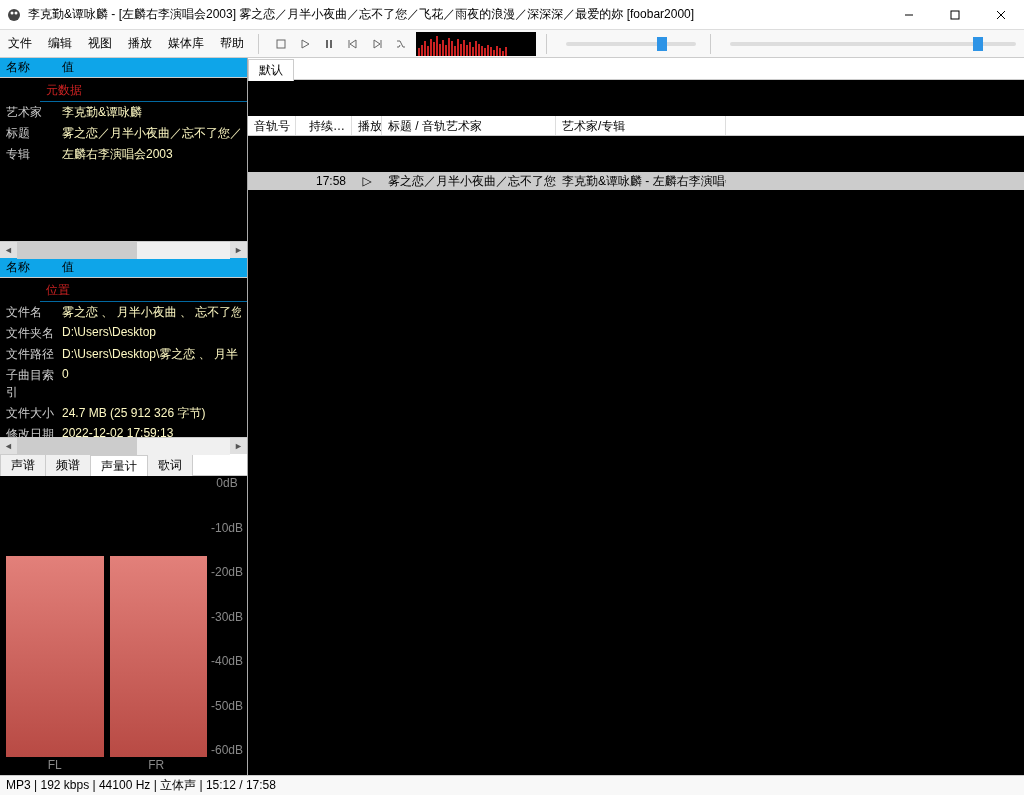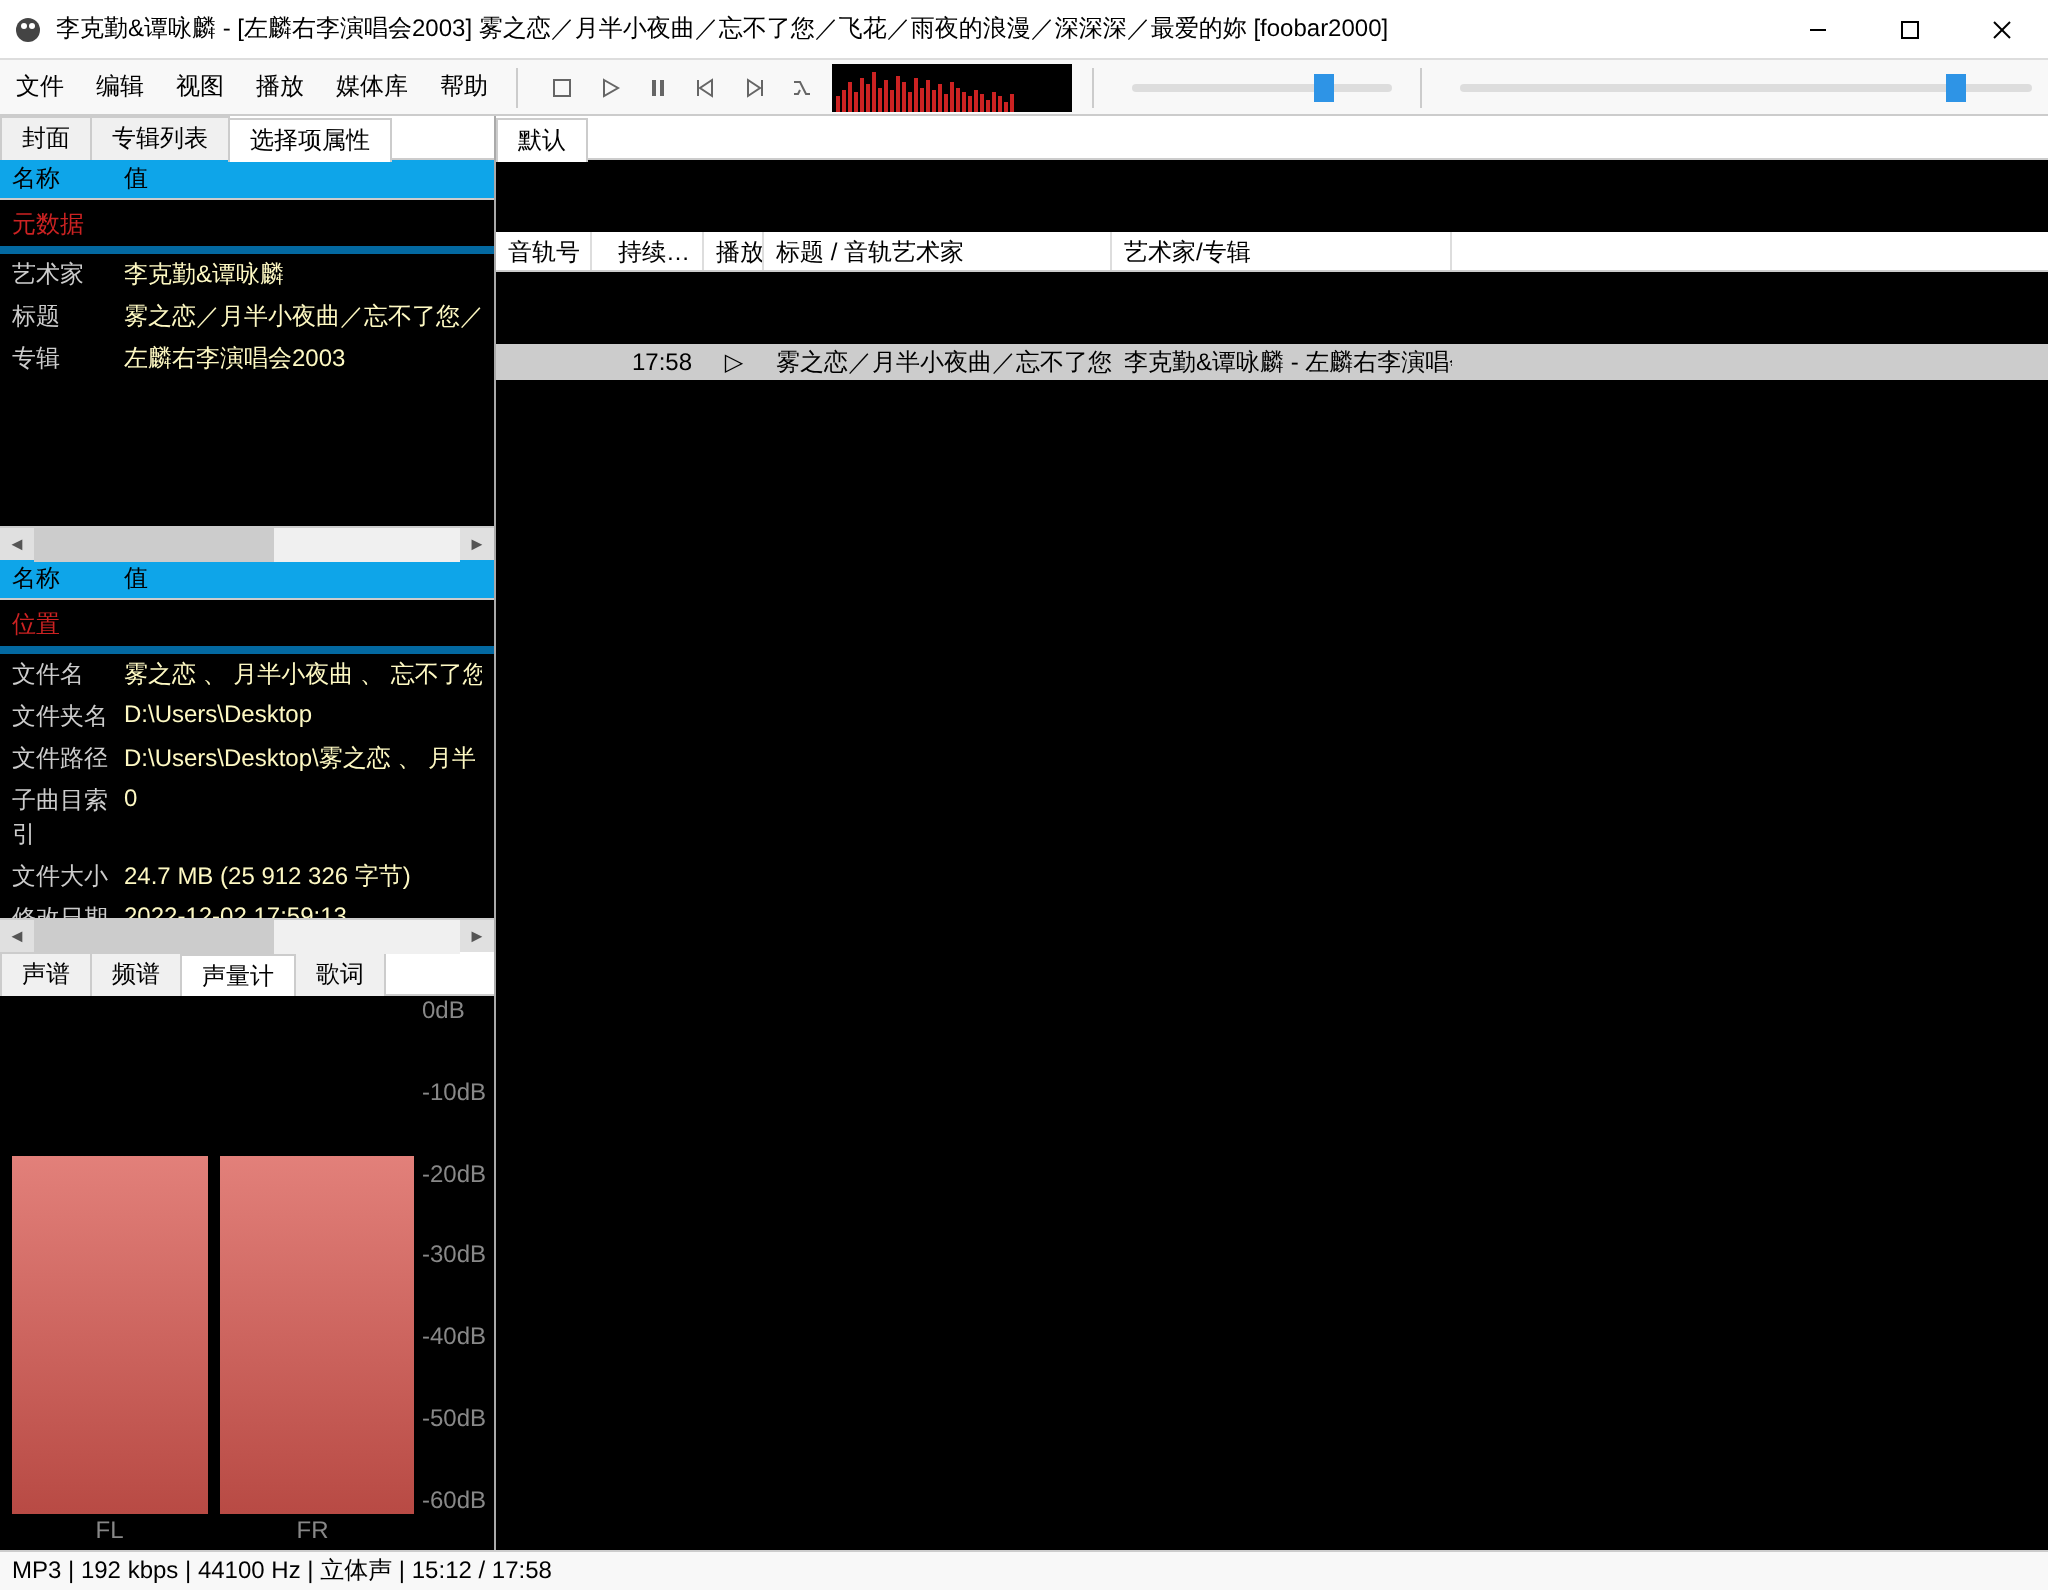--- a/index.html
+++ b/index.html
@@ -33,37 +33,37 @@
 
 .tabrow { display: flex; background: #fff; border-bottom: 1px solid #ccc; height: 22px; }
 .tab { padding: 2px 10px; border: 1px solid #ccc; border-bottom: none; background: #f0f0f0; margin-right: -1px; cursor: default; height: 22px; display: flex; align-items: center; }
 .tab.active { background: #fff; position: relative; top: 1px; }
 
 
 .prop-header { display: flex; background: #0ea5e9; color: #000; border-bottom: 1px solid #ccc; height: 20px; align-items: center; }
 .prop-header .col1 { width: 56px; padding-left: 6px; }
 .prop-header .col2 { flex: 1; padding-left: 6px; }
 .prop-body { flex: 1; background: #000; color: #ccc; overflow: hidden; position: relative; }
-.prop-group { color: #c22; padding: 4px 6px 2px 6px; font-weight: normal; border-bottom: 4px solid #0369a1; }
+.prop-group { color: #c22; padding: 4px 6px 2px 6px; font-weight: normal; border-bottom: 1px solid #0369a1; margin-left: 40px; }
 .prop-row { display: flex; padding: 2px 6px; }
 .prop-row .k { width: 56px; color: #ccc; }
 .prop-row .v { flex: 1; color: #fef9c3; white-space: nowrap; overflow: hidden; }
 .hscroll { height: 17px; background: #f0f0f0; border-top: 1px solid #ccc; display: flex; align-items: center; }
 .hscroll .btn { width: 17px; height: 17px; background: #e0e0e0; display: flex; align-items: center; justify-content: center; font-size: 9px; color: #555; }
 .hscroll .track { flex: 1; height: 17px; background: #f0f0f0; position: relative; }
 .hscroll .thumb { position: absolute; left: 0; top: 0; height: 17px; width: 120px; background: #ccc; }
 
 
 .props-top { height: 200px; display: flex; flex-direction: column; }
 .props-mid { height: 196px; display: flex; flex-direction: column; }
 .vis-section { flex: 1; display: flex; flex-direction: column; }
 
 
 .vu { flex: 1; background: #000; position: relative; overflow: hidden; }
-.vu-scale { position: absolute; right: 4px; top: 0; bottom: 18px; display: flex; flex-direction: column; justify-content: space-between; color: #888; font-size: 9px; text-align: left; }
+.vu-scale { position: absolute; right: 4px; top: 0; bottom: 18px; display: flex; flex-direction: column; justify-content: space-between; color: #888; font-size: 9px; text-align: center; }
 .vu-bars { position: absolute; left: 6px; right: 40px; bottom: 18px; top: 80px; display: flex; gap: 6px; }
 .vu-bar { flex: 1; background: linear-gradient(to bottom, #e2807a 0%, #b84a44 100%); }
 .vu-labels { position: absolute; bottom: 3px; left: 4px; right: 40px; display: flex; color: #888; font-size: 9px; }
 .vu-labels span { flex: 1; text-align: center; }
 
 
 .pl-tabrow { display: flex; background: #fff; border-bottom: 1px solid #ccc; height: 22px; }
 .pl-header { display: flex; background: #fff; color: #000; height: 20px; border-bottom: 1px solid #ccc; }
 .pl-header div { padding: 2px 6px; border-right: 1px solid #ddd; overflow: hidden; white-space: nowrap; }
 .pl-body { flex: 1; background: #000; color: #ccc; overflow: hidden; }
@@ -191,25 +191,20 @@
   </div>
   <div class="toolbar-sep"></div>
   <div class="seek-slider slider-track">
     <div class="slider-thumb" id="seek-thumb" style="left: 85%;"></div>
   </div>
 </div>
 
 <div class="main">
 
   <div class="left-pane">
-    <div class="tabrow">
-      <div class="tab">封面</div>
-      <div class="tab">专辑列表</div>
-      <div class="tab active">选择项属性</div>
-    </div>
 
     <div class="props-top">
       <div class="prop-header">
         <div class="col1">名称</div>
         <div class="col2">值</div>
       </div>
       <div class="prop-body">
         <div class="prop-group">元数据</div>
         <div class="prop-row">
             <div class="k">艺术家</div>

